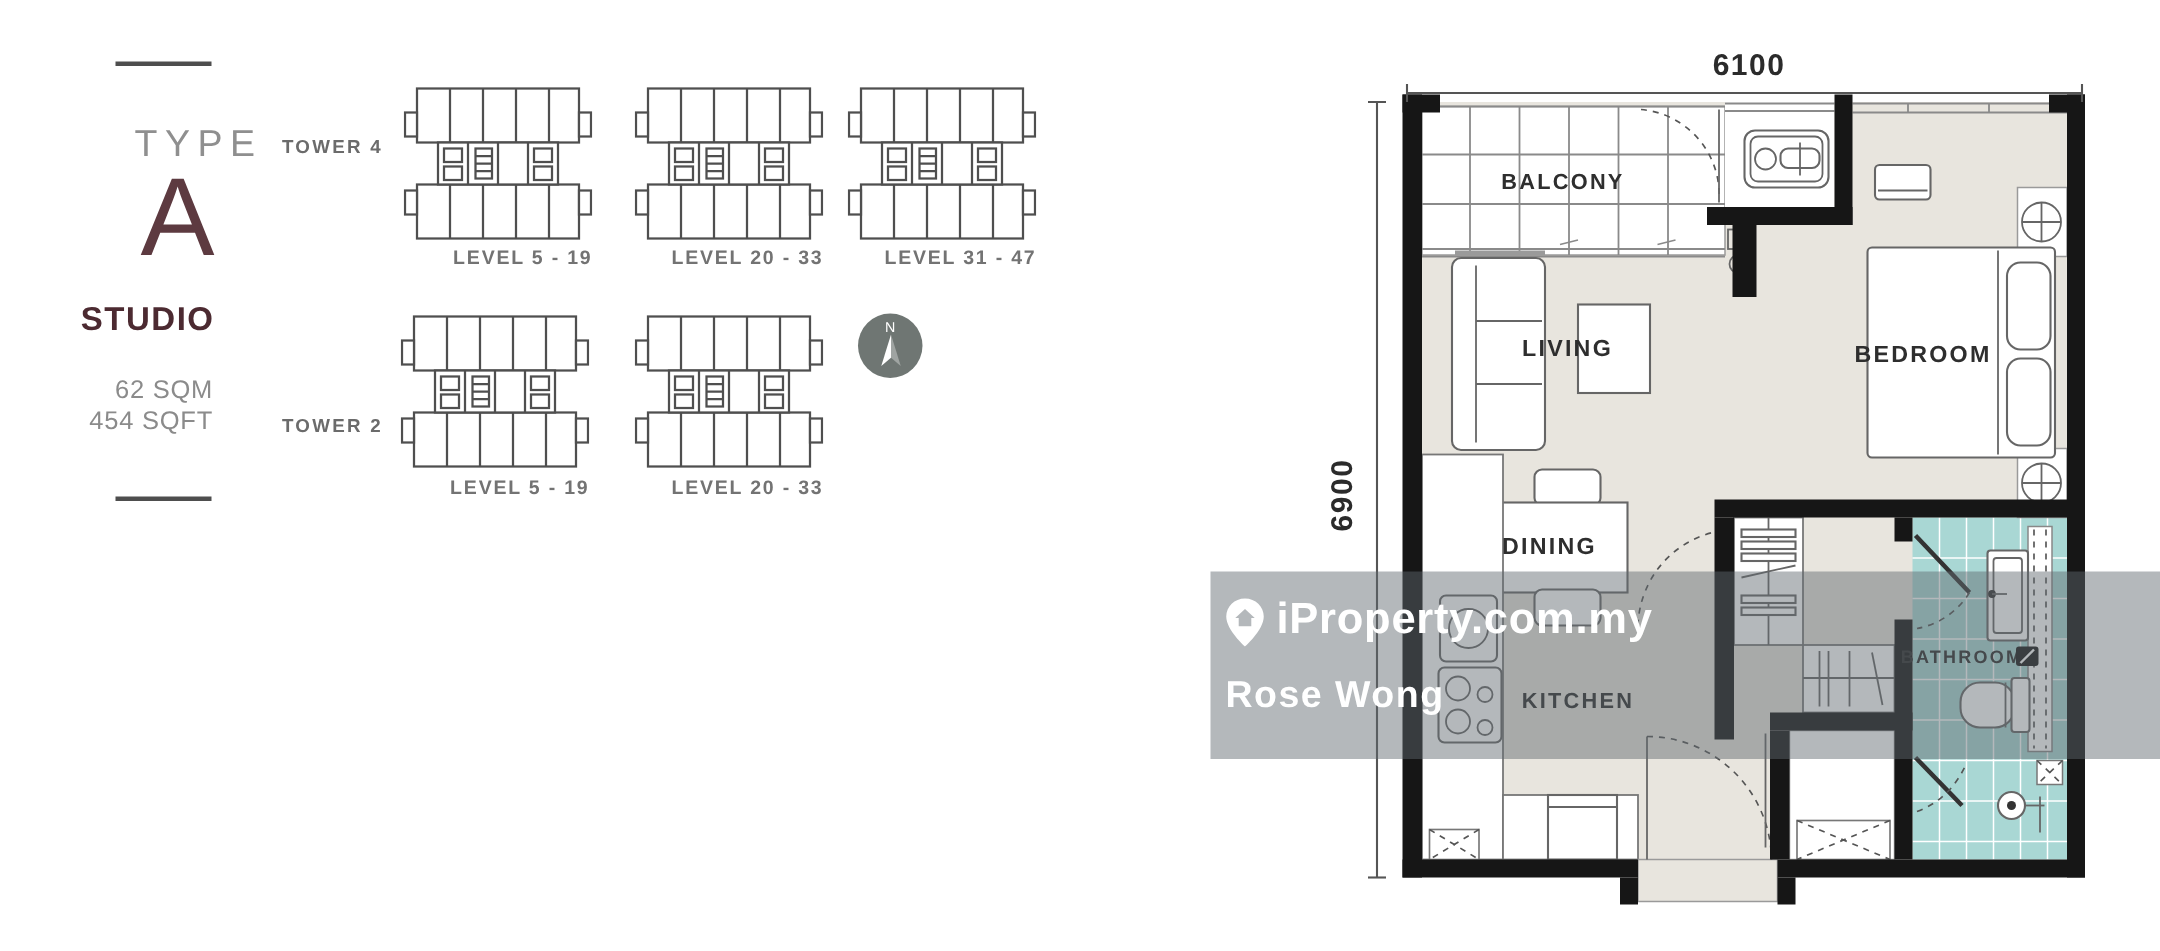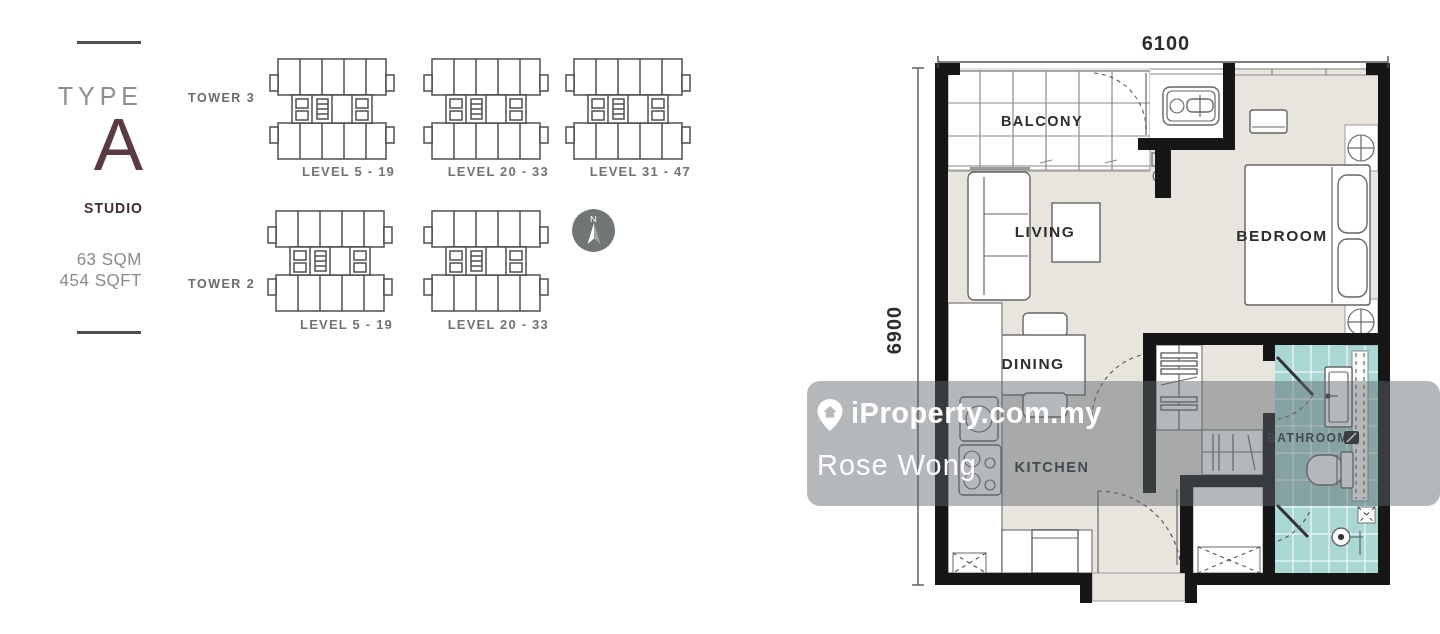--- a/index.html
+++ b/index.html
@@ -4,21 +4,21 @@
 <style>
   html,body{margin:0;padding:0;background:#ffffff;}
   body{width:1440px;height:634px;position:relative;overflow:hidden;
        font-family:"Liberation Sans", sans-serif;}
   .abs{position:absolute;}
 
   
   .unit-col{left:0;top:0;width:143px;text-align:right;}
   .rule{background:#4e4e4e;height:3px;width:64px;}
   .type-letter{color:#5d3a40;font-size:74px;font-weight:400;line-height:1;}
-  .type-cat{color:#4c2a31;font-size:14px;font-weight:bold;letter-spacing:1px;}
+  .type-cat{color:#4c2a31;font-size:22px;font-weight:bold;letter-spacing:1px;}
   .area-txt{color:#8b8b8b;font-size:17px;letter-spacing:.5px;}
 
   
   .tower-label{color:#6b6b6b;font-size:12.5px;font-weight:bold;letter-spacing:1.5px;}
   .level-label{color:#737373;font-size:13px;font-weight:600;letter-spacing:1.2px;width:126px;text-align:right;}
   .kp line, .kp rect.u{stroke:#4f4f4f;stroke-width:1.5;fill:none;}
   .kp rect.w{stroke:#4f4f4f;stroke-width:1.5;fill:#ffffff;}
   .hl{fill:#d6d6d6;stroke:none;}
 
   
@@ -26,33 +26,33 @@
   .room-lbl{font-weight:bold;fill:#2e2e2e;letter-spacing:1.5px;}
   .dim-lbl{font-weight:bold;fill:#2b2b2b;letter-spacing:1px;}
   .furn{fill:#ffffff;stroke:#666;stroke-width:1.4;}
   .furnln{stroke:#666;stroke-width:1.2;fill:none;}
   .thin{stroke:#8a8a8a;stroke-width:1.2;fill:none;}
   .dash{stroke:#555;stroke-width:1.1;fill:none;stroke-dasharray:4 4;}
   .wall{fill:#161616;}
   .dim{stroke:#555;stroke-width:1.4;}
 
   
-  .wm-band{background:rgba(96,105,110,0.47);border-radius:13px;}
+  .wm-band{background:rgba(96,105,110,0.47);}
   .wm-brand{color:#ffffff;font-size:29px;font-weight:bold;letter-spacing:.5px;}
-  .wm-agent{color:#ffffff;font-size:29px;font-weight:400;letter-spacing:1px;}
+  .wm-agent{color:#ffffff;font-size:25px;font-weight:700;letter-spacing:1px;}
 </style>
 </head>
 <body>
 
 <div class="abs unit-col">
   <div class="abs rule" style="left:77px;top:41px;"></div>
-  <div class="abs" style="left:0;top:82px;width:143px;text-align:right;">TYPE</div>
+  <div class="abs" style="left:0;top:82px;width:143px;text-align:right;padding-left:32px;">TYPE</div>
   <div class="abs type-letter" style="left:0;top:108px;width:143px;text-align:right;">A</div>
   <div class="abs type-cat" style="left:0;top:200px;width:143px;text-align:right;">STUDIO</div>
-  <div class="abs area-txt" style="left:0;top:250px;width:142px;text-align:right;">63 SQM</div>
+  <div class="abs area-txt" style="left:0;top:250px;width:142px;text-align:right;">62 SQM</div>
   <div class="abs area-txt" style="left:0;top:271px;width:142px;text-align:right;">454 SQFT</div>
   <div class="abs rule" style="left:77px;top:331px;"></div>
 </div>
 <style>.unit-col .abs:nth-child(2){color:#8f8f8f;font-size:25px;letter-spacing:5px;}</style>
 
 <svg width="0" height="0" style="position:absolute">
   <defs>
     <g id="kp" class="kp">
       <rect class="w" x="9" y="3" width="108" height="36"></rect>
       <rect class="w" x="1" y="19" width="8" height="16"></rect>
@@ -77,21 +77,21 @@
         <line x1="48" y1="53" x2="59" y2="53"></line>
       <line x1="48" y1="58" x2="59" y2="58"></line>
       <rect class="u" x="27" y="43" width="12" height="9"></rect>
       <rect class="u" x="27" y="55" width="12" height="9"></rect>
       <rect class="u" x="87" y="43" width="12" height="9"></rect>
       <rect class="u" x="87" y="55" width="12" height="9"></rect>
     </g>
   </defs>
 </svg>
 
-<div class="abs tower-label" style="left:188px;top:91px;">TOWER 3</div>
+<div class="abs tower-label" style="left:188px;top:91px;">TOWER 4</div>
 <svg class="abs" style="left:269px;top:56px;" width="126" height="106">
   <rect class="hl" x="53" y="3" width="22" height="36"></rect>
     <rect class="hl" x="53" y="67" width="22" height="36"></rect>
   <use href="#kp"></use>
 </svg>
 <svg class="abs" style="left:423px;top:56px;" width="126" height="106">
     <use href="#kp"></use>
   </svg>
 <svg class="abs" style="left:565px;top:56px;" width="126" height="106">
     <use href="#kp"></use>

